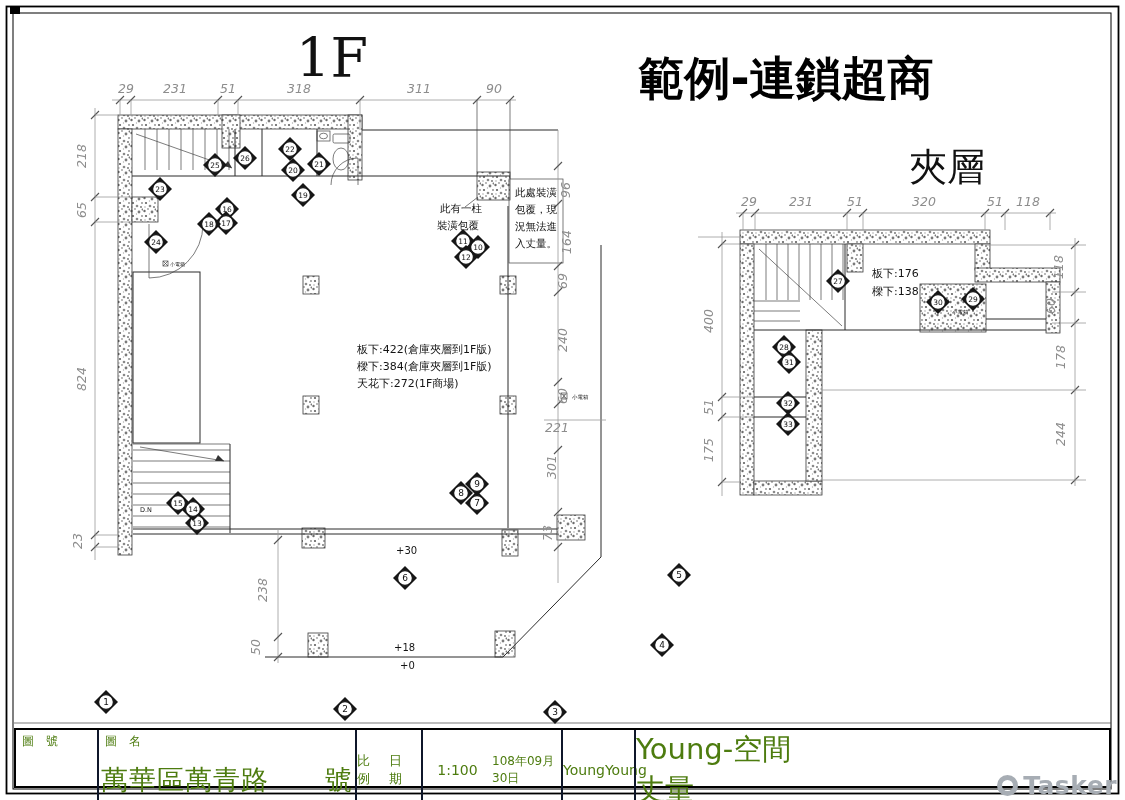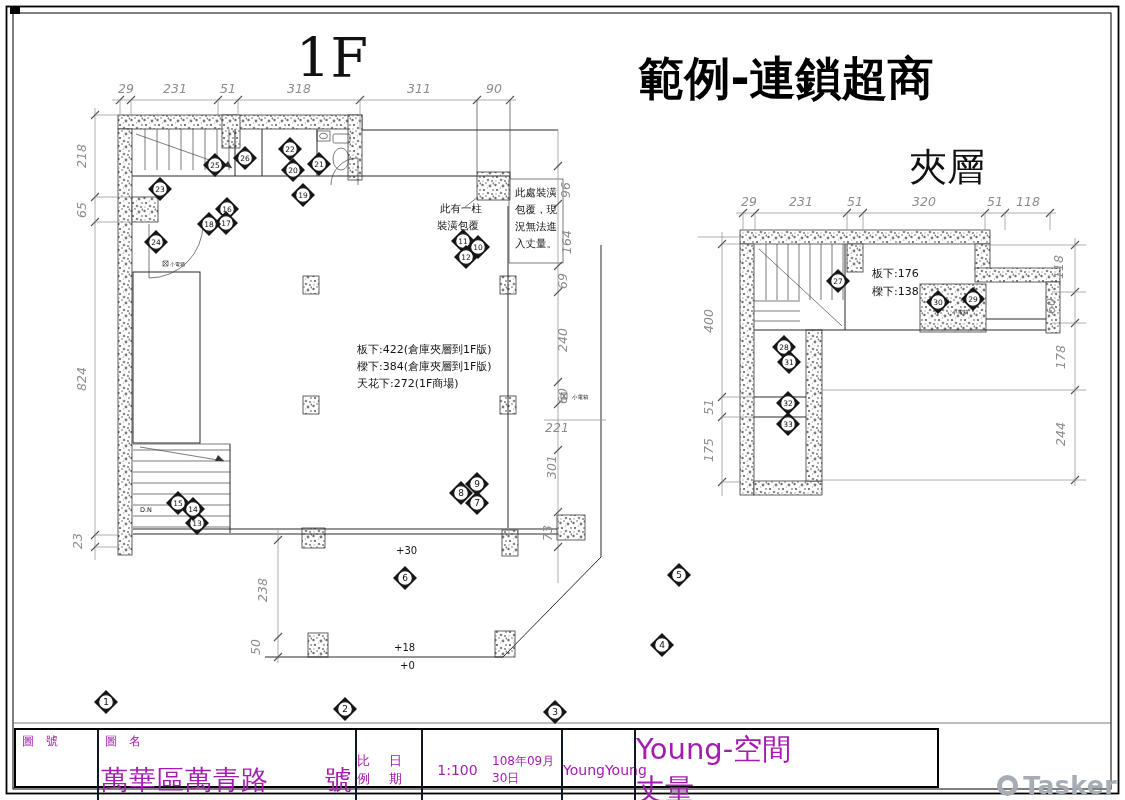--- a/index.html
+++ b/index.html
@@ -9,23 +9,23 @@
   .dim{fill:#8d8d8d;font-style:italic;font-size:12.5px;}
   .note{fill:#141414;}
   .w{fill:url(#st);stroke:#3a3a3a;stroke-width:0.8;}
   .ln{stroke:#2b2b2b;stroke-width:1;fill:none;}
   .tn{stroke:#444;stroke-width:0.7;fill:none;}
   .dl{stroke:#999;stroke-width:0.8;fill:none;}
   .tk{stroke:#555;stroke-width:1.1;fill:none;}
   .ttl-serif{font-family:"DejaVu Serif","Liberation Serif",serif;fill:#111;}
   .ttl-main{font-weight:bold;fill:#000;}
   
-  .tblock{position:absolute;left:14px;top:728px;width:925px;height:60px;
+  .tblock{position:absolute;left:14px;top:728px;width:1097px;height:60px;
           border:2.5px solid #000;display:grid;box-sizing:border-box;
-          grid-template-columns:81px 258px 66px 140px 73px 181px 1fr;color:#a21caf;}
+          grid-template-columns:81px 258px 66px 140px 73px 181px 1fr;color:#4d7c0f;}
   .tb-cell{position:relative;border-left:2px solid #0f172a;box-sizing:border-box;}
   .tb-cell:first-child{border-left:none;}
   .tb-lab{position:absolute;top:3px;left:6px;font-size:12px;}
   .tb-big{display:flex;align-items:center;justify-content:center;height:100%;
           font-size:27px;letter-spacing:1px;padding-top:20px;box-sizing:border-box;}
   .tb-rows{display:flex;flex-direction:row;height:100%;}
   .tb-half{flex:1;display:flex;align-items:center;justify-content:center;font-size:13px;}
   .tb-half.top{border-bottom:1.8px solid #000;}
   .tb-co{display:flex;align-items:center;justify-content:center;height:100%;font-size:29px;}
   .wm{position:absolute;right:8px;bottom:0px;display:flex;align-items:center;gap:5px;

